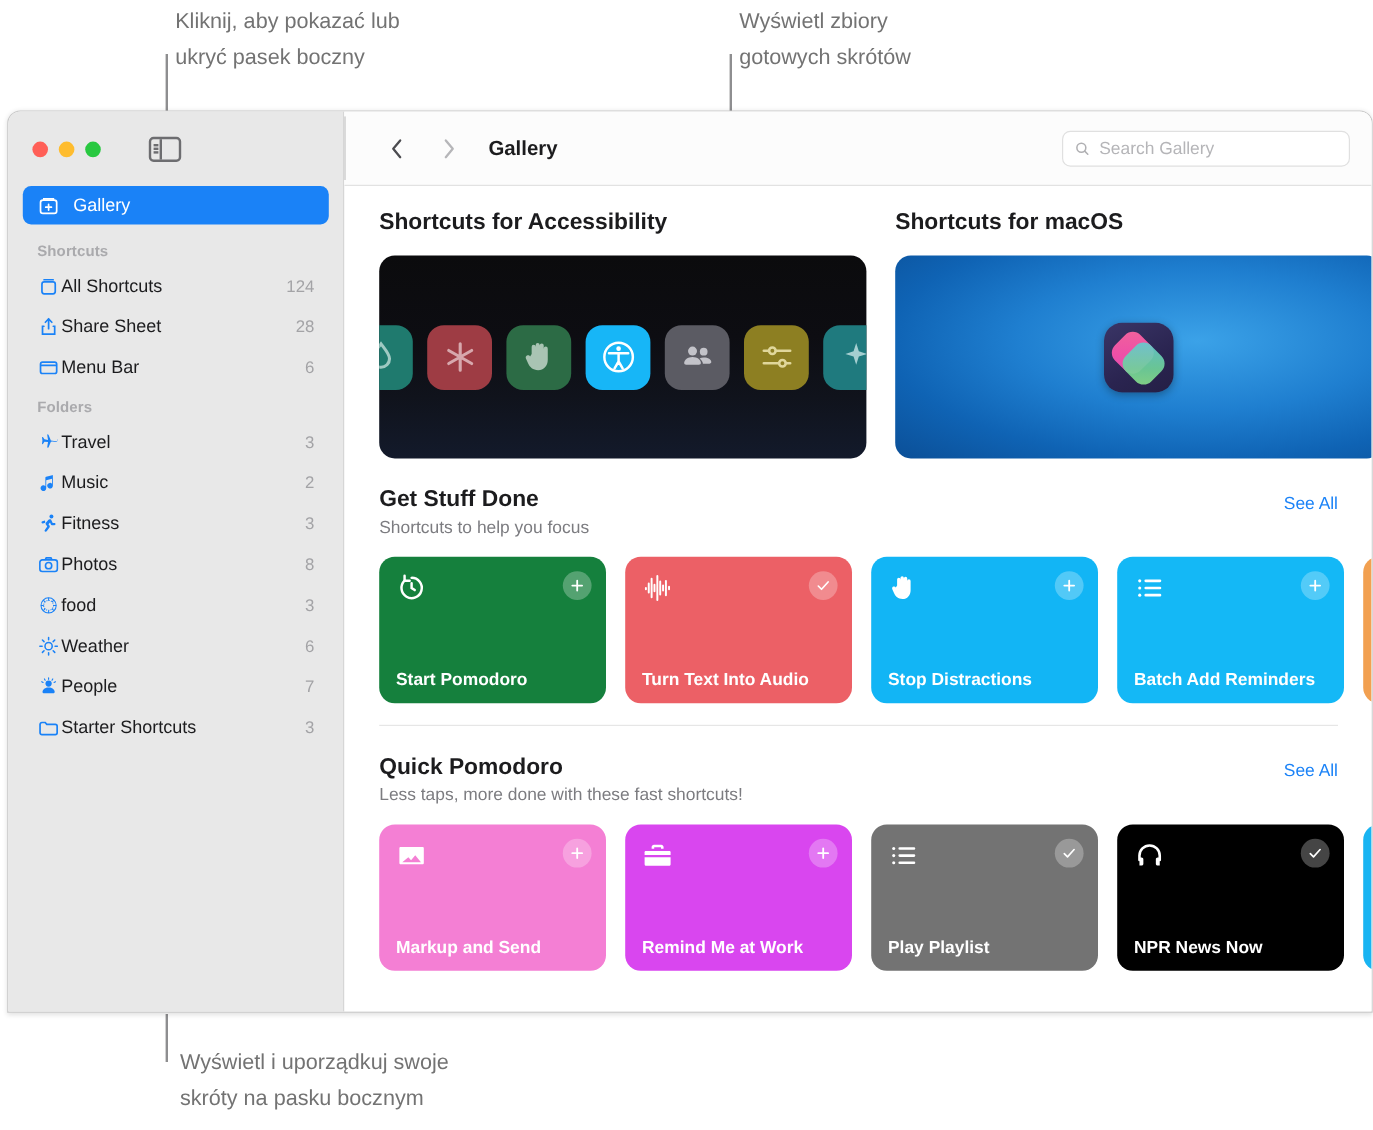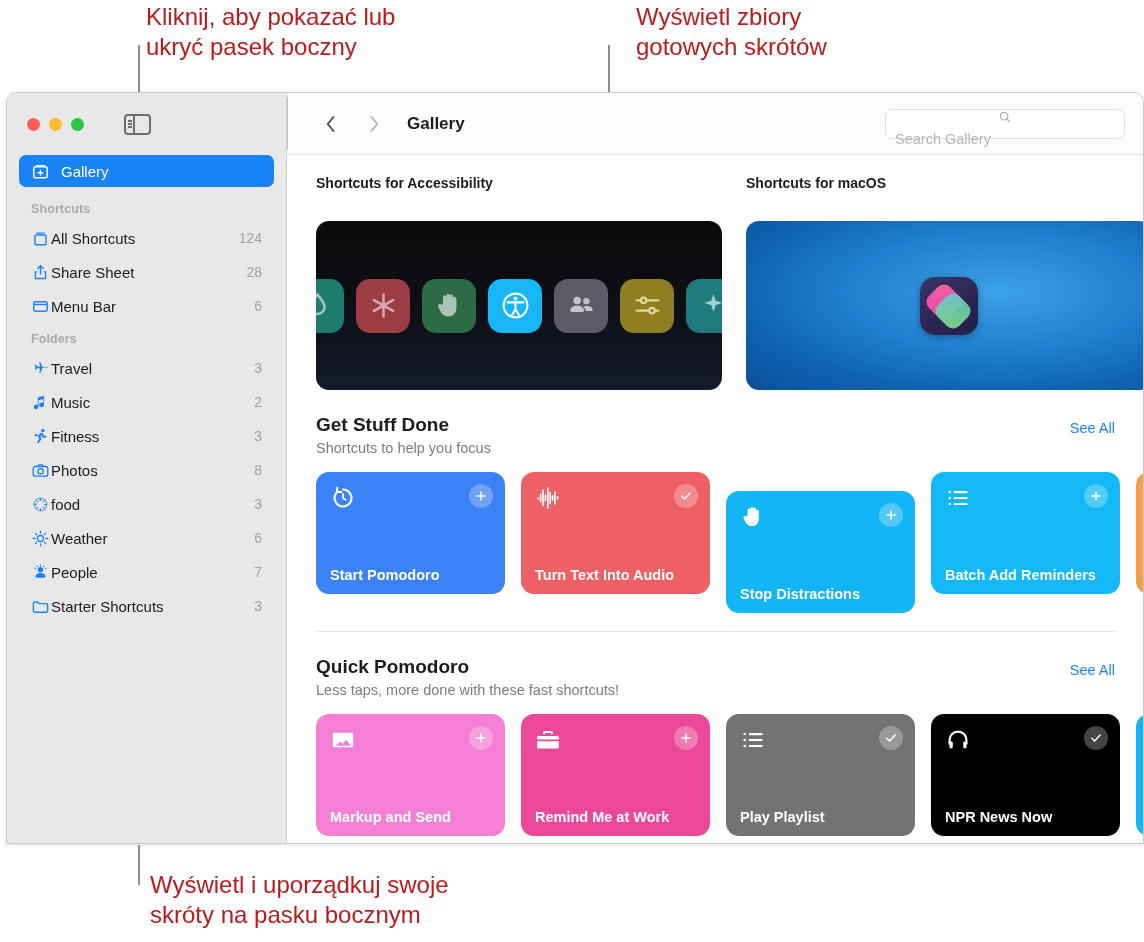--- a/index.html
+++ b/index.html
@@ -7,23 +7,23 @@
     width: 1144px; height: 942px;
     background: #ffffff;
     font-family: "Liberation Sans", sans-serif;
     overflow: hidden;
   }
   #root { position: relative; width: 1144px; height: 942px; }
 
   
   .callout {
     position: absolute;
-    font-size: 24px;
+    font-size: 18px;
     line-height: 30px;
-    color: #b91c1c;
+    color: #737373;
     white-space: pre-line;
   }
   .leader {
     position: absolute;
     width: 2px;
     background: #8e8e90;
   }
 
   
   #window {
@@ -111,38 +111,37 @@
   .navbtn { width: 26px; height: 26px; display: flex; align-items: center; justify-content: center; }
   .navbtn svg { width: 13px; height: 20px; }
   .tb-title { font-size: 17px; font-weight: 700; color: #1c1c1e; margin-left: 20px; }
   .spacer { flex: 1; }
   .search {
     width: 240px; height: 30px;
     border: 1px solid #e0e0e0; border-radius: 7px;
     background: #fff;
     display: flex; align-items: center; gap: 7px;
     padding: 0 9px;
-    flex-direction: column;
   }
   .search svg { width: 14px; height: 14px; color: #b0b0b3; flex: 0 0 14px; }
   .search input {
     border: none; outline: none; background: transparent;
     font-family: "Liberation Sans", sans-serif;
     font-size: 14.5px; color: #1c1c1e; width: 100%;
   }
   .search input::placeholder { color: #b5b5b8; }
 
   #content { flex: 1; overflow: hidden; padding: 0 0 0 29px; position: relative; }
 
   
   .banner-row { display: flex; gap: 24px; padding-top: 20px; }
   .banner-col { flex: 0 0 406px; }
   .banner-title {
-    font-size: 14px; font-weight: 700; color: #1c1c1e;
-    margin-bottom: 30px; white-space: nowrap;
+    font-size: 19px; font-weight: 700; color: #1c1c1e;
+    margin-bottom: 16px; white-space: nowrap;
   }
   .banner {
     height: 169px; border-radius: 13px; overflow: hidden;
     position: relative;
   }
   .banner-a { background: linear-gradient(180deg,#0b0b0d 0%,#0d0d12 40%,#10131c 70%,#131a2b 100%); }
   .banner-b { background: radial-gradient(ellipse at 62% 42%, #3ba2e8 0%, #1f7fd0 42%, #0f63b4 72%, #0b4f97 100%); }
 
   .acc-icons {
     position: absolute; left: -26px; right: -20px; top: 50%;
@@ -211,21 +210,21 @@
 </style>
 </head>
 <body>
 
 <div id="root">
 
   <div class="callout" style="left:146px; top:2px;">Kliknij, aby pokazać lub
 ukryć pasek boczny</div>
   <div class="leader" style="left:138px; top:45px; height:48px;"></div>
 
-  <div class="callout" style="left:636px; top:2px;">Wyświetl zbiory
+  <div class="callout" style="left:616px; top:2px;">Wyświetl zbiory
 gotowych skrótów</div>
   <div class="leader" style="left:608px; top:45px; height:178px;"></div>
 
   <div class="callout" style="left:150px; top:870px;">Wyświetl i uporządkuj swoje
 skróty na pasku bocznym</div>
   <div class="leader" style="left:138px; top:845px; height:40px;"></div>
 
   <div id="window">
 
     <div id="sidebar">
@@ -479,21 +478,21 @@
         </div>
 
         <div class="section">
           <div class="sec-title-row">
             <span class="sec-title">Get Stuff Done</span>
             <span class="see-all">See All</span>
           </div>
           <div class="sec-sub">Shortcuts to help you focus</div>
 
           <div class="cards">
-            <div class="card" style="background:#3b82f6;">
+            <div class="card" style="background:#15803d;">
               <span class="cic">
                 <svg viewBox="0 0 24 24" fill="none" stroke="#fff" stroke-width="1.9" stroke-linecap="round">
                     <path d="M12 4.2a7.8 7.8 0 11-5.4 2.2"></path>
                     <path d="M6.6 2.6v3.9h3.9"></path>
                     <path d="M12 8.4V12l2.4 1.6"></path>
                   </svg>
               </span>
               <span class="badge">
                 <svg viewBox="0 0 24 24" fill="none" stroke="#fff" stroke-width="2.6" stroke-linecap="round">
                     <path d="M12 5v14M5 12h14"></path>
@@ -509,21 +508,21 @@
                   </svg>
               </span>
               <span class="badge">
                 <svg viewBox="0 0 24 24" fill="none" stroke="#fff" stroke-width="2.4" stroke-linecap="round" stroke-linejoin="round">
                     <path d="M5 12.6l4.6 4.6L19 6.8"></path>
                   </svg>
               </span>
               <span class="cname">Turn Text Into Audio</span>
             </div>
 
-            <div class="card" style="background:#12b5f5;margin-top:19px;">
+            <div class="card" style="background:#12b5f5;">
               <span class="cic">
                 <svg viewBox="0 0 24 24" fill="#fff">
                     <path d="M7 10V5.4a1.3 1.3 0 112.6 0V10V4.2a1.3 1.3 0 112.6 0V10V4.6a1.3 1.3 0 112.6 0V10V6.6a1.3 1.3 0 112.6 0v7.1c0 4-2.6 6.8-6.2 6.8-3.4 0-5.4-1.9-6.6-4.6l-1.3-3c-.4-.9.1-1.8 1-2 .7-.2 1.4.1 1.7.8z"></path>
                   </svg>
               </span>
               <span class="badge">
                 <svg viewBox="0 0 24 24" fill="none" stroke="#fff" stroke-width="2.6" stroke-linecap="round">
                     <path d="M12 5v14M5 12h14"></path>
                   </svg>
               </span>
@@ -569,21 +568,21 @@
                   </svg>
               </span>
               <span class="badge">
                 <svg viewBox="0 0 24 24" fill="none" stroke="#fff" stroke-width="2.6" stroke-linecap="round">
                     <path d="M12 5v14M5 12h14"></path>
                   </svg>
               </span>
               <span class="cname">Markup and Send</span>
             </div>
 
-            <div class="card" style="background:#ec4899;">
+            <div class="card" style="background:#d946ef;">
               <span class="cic">
                 <svg viewBox="0 0 24 24" fill="#fff">
                     <path d="M9.2 3.6h5.6c1 0 1.8.8 1.8 1.8v1.3h-2V5.6H9.4v1.1h-2V5.4c0-1 .8-1.8 1.8-1.8z"></path>
                     <path d="M3 8.4h18c.6 0 1 .4 1 1v2.2H2V9.4c0-.6.4-1 1-1z"></path>
                     <path d="M2 13.2h20v5.4c0 .7-.6 1.3-1.3 1.3H3.3c-.7 0-1.3-.6-1.3-1.3z"></path>
                   </svg>
               </span>
               <span class="badge">
                 <svg viewBox="0 0 24 24" fill="none" stroke="#fff" stroke-width="2.6" stroke-linecap="round">
                     <path d="M12 5v14M5 12h14"></path>

